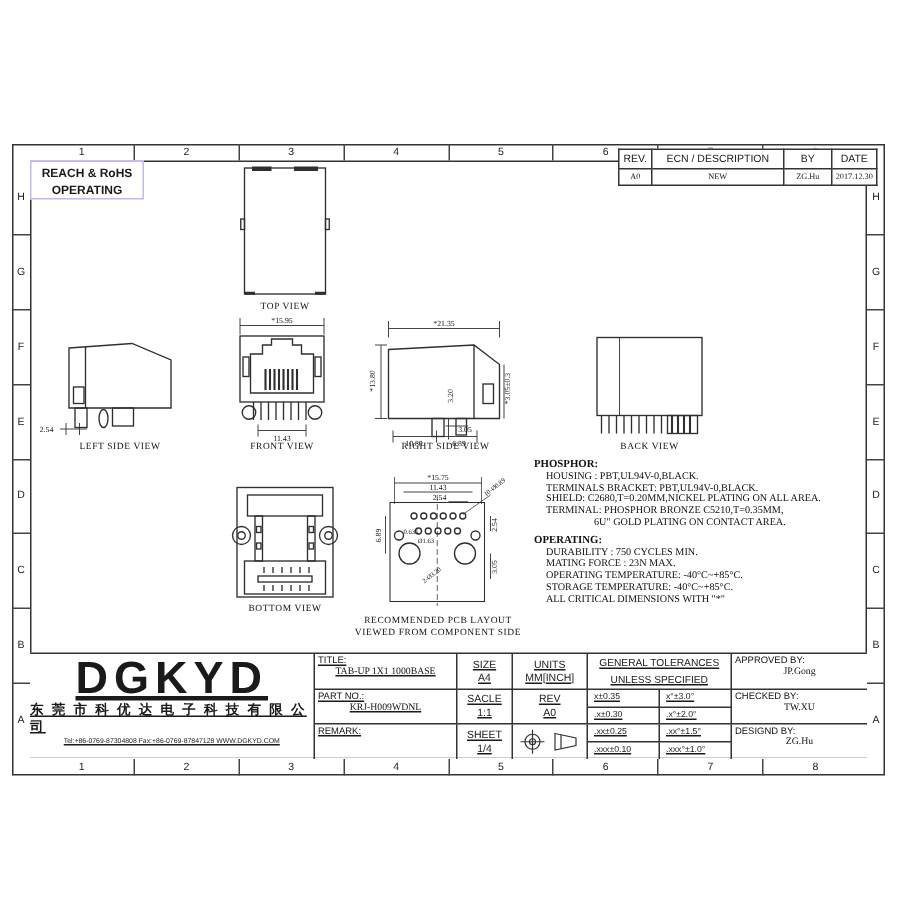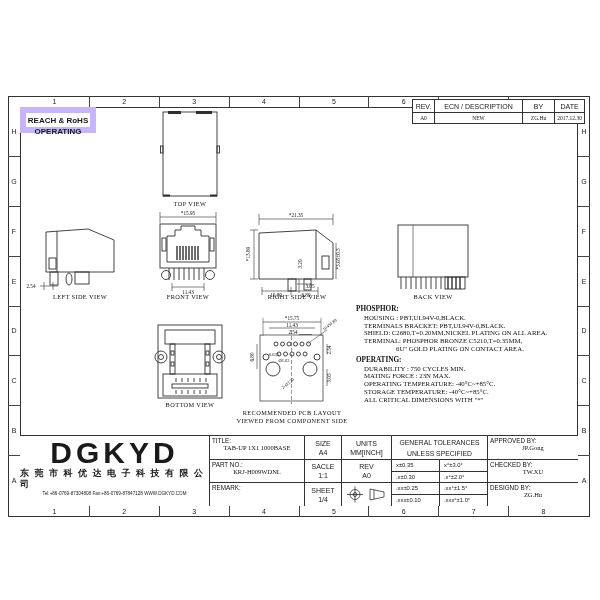--- a/index.html
+++ b/index.html
@@ -8,36 +8,36 @@
   .abs{position:absolute;}
   .frame{border:1px solid #333;box-sizing:border-box;}
   
   .strip-h{display:flex;box-sizing:border-box;}
   .strip-h .gcell{flex:1;text-align:center;font-size:7px;line-height:11px;color:#222;box-sizing:border-box;}
   .strip-h .gcell + .gcell{border-left:1px solid #444;}
   .strip-v{display:flex;flex-direction:column;box-sizing:border-box;}
   .strip-v .gcell{flex:1;display:flex;align-items:center;justify-content:center;font-size:7px;color:#222;box-sizing:border-box;}
   .strip-v .gcell + .gcell{border-top:1px solid #444;}
   
-  .reach{border:6px solid #c4b5fd;box-sizing:border-box;text-align:center;font-weight:bold;font-size:8px;line-height:11px;padding-top:2px;background:#fff;}
+  .reach{border:1px solid #c4b5fd;box-sizing:border-box;text-align:center;font-weight:bold;font-size:8px;line-height:11px;padding-top:2px;background:#fff;}
   
   .revtbl{border-collapse:collapse;background:#fff;}
   .revtbl td{border:1px solid #333;text-align:center;padding:0;box-sizing:border-box;}
   .revtbl .hdr{font-size:7px;height:13px;font-family:"Liberation Sans",sans-serif;}
   .revtbl .dat{font-size:5.5px;height:11px;font-family:"Liberation Serif",serif;}
   
   .specs{width:228px;font-family:"Liberation Serif",serif;font-size:6.8px;line-height:7.8px;color:#111;}
   .spec-h{font-weight:bold;font-size:7.2px;}
   .spec-h.mt{margin-top:4px;}
   .spec-l{padding-left:8px;white-space:nowrap;}
   .spec-l.deep{padding-left:40px;}
   
   .tb{box-sizing:border-box;border-top:1px solid #333;background:#fff;}
   .cell{position:absolute;box-sizing:border-box;}
-  .br{border-right:1px solid #333;} .bb{border-bottom:1px solid #333;}
+  .br{border-right:1px solid #333;text-decoration:underline;} .bb{border-bottom:1px solid #333;}
   .lab{font-size:6.3px;padding:1px 0 0 2px;color:#111;}
   .valc{text-align:center;font-family:"Liberation Serif",serif;font-size:6.5px;color:#111;}
   .two{display:flex;flex-direction:column;align-items:center;justify-content:center;height:100%;font-size:7px;line-height:9px;}
   .tolcell{font-size:5.8px;line-height:11px;padding-left:4px;box-sizing:border-box;}
   .logo{font-size:30px;font-weight:bold;letter-spacing:4px;text-align:center;line-height:30px;margin-top:2px;}
   .cn{font-size:9px;font-weight:bold;text-align:left;letter-spacing:1.5px;line-height:11px;}
   .en{font-size:7.3px;text-align:center;line-height:9px;}
   .tel{font-size:4.6px;text-align:center;line-height:7px;color:#222;}
   svg text{fill:#111;}
   .vl{font:6.3px "Liberation Serif",serif;letter-spacing:0.4px;}

